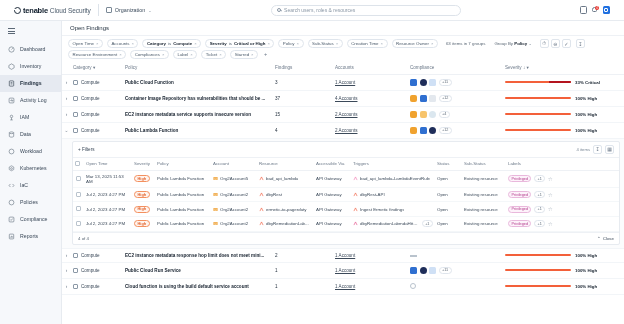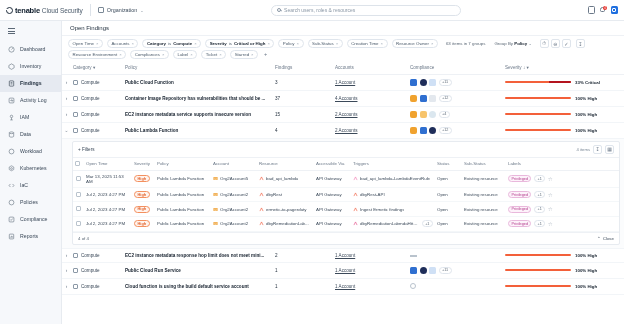--- a/index.html
+++ b/index.html
@@ -9,21 +9,21 @@
     font-size: 5px;
     color: #23303e;
     background: #ffffff;
   }
   .app { width:624px; height:324px; display:flex; flex-direction:column; }
 
   
   .topbar {
     height:21px; flex:0 0 21px; background:#ffffff;
     display:flex; align-items:center; border-bottom:1px solid #e7ebf0;
-    padding:0 6px;
+    padding:0 14px;
   }
   .logo { display:flex; align-items:center; gap:2px; }
   .logo-mark {
     width:7px;height:7px;border-radius:50%;border:1.6px solid #1d2b3a;
     display:inline-block; position:relative;
   }
   .logo-mark::after{content:"";position:absolute;top:1.2px;left:-1.6px;width:5px;height:1.6px;background:#fff;}
   .logo-bold { font-weight:bold; font-size:7.5px; color:#0d1b2a; letter-spacing:-0.2px; }
   .logo-light { font-size:6.5px; color:#4a5a6a; letter-spacing:-0.1px; }
   .divider-v { width:1px; height:12px; background:#dde3ea; margin:0 7px; }

